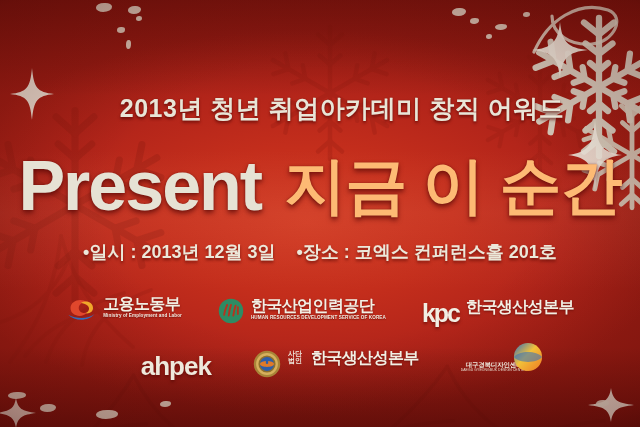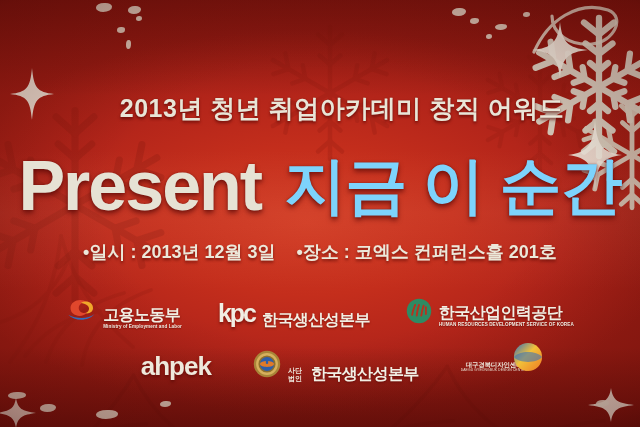--- a/index.html
+++ b/index.html
@@ -71,42 +71,42 @@
     white-space:nowrap;
     gap:9px;
   }
   .headline .en{
     font-size:70px;font-weight:bold;line-height:1;
     color:#e6e2d4;letter-spacing:-2px;
     text-shadow:0 3px 5px rgba(85,7,5,.70), 0 0 2px rgba(85,7,5,.45);
   }
   .headline .ko{
     font-size:62px;font-weight:bold;line-height:1;
-    color:#7dd3fc;letter-spacing:-1px;margin-left:14px;
+    color:#fdba74;letter-spacing:-1px;margin-left:14px;
     text-shadow:0 3px 5px rgba(85,7,5,.70), 0 0 2px rgba(85,7,5,.45);
   }
 
   .infoline{
     position:absolute;left:0;right:0;top:240px;
     text-align:center;white-space:nowrap;
     font-size:18px;font-weight:bold;
     color:#ece8da;
     text-shadow:0 2px 3px rgba(85,7,5,.66);
   }
   .infoline .gap{display:inline-block;width:16px;}
 
   
   .logos-row{
     position:absolute;left:0;right:0;
     display:flex;align-items:center;justify-content:center;
   }
   .row1{top:292px;height:42px;gap:36px;}
   .row2{top:344px;height:44px;gap:42px;padding-left:28px;}
 
-  .logo{display:flex;align-items:flex-end;gap:7px;}
+  .logo{display:flex;align-items:flex-start;gap:7px;}
   .logo .mark{flex:0 0 auto;display:block;}
   .logo .txt{display:flex;flex-direction:column;justify-content:center;line-height:1;}
   .logo .ko{
     font-size:16px;font-weight:bold;color:#f2efe4;letter-spacing:-.6px;
     text-shadow:0 1px 2px rgba(80,6,4,.6);
   }
   .logo .en{
     font-size:4.6px;font-weight:bold;color:#efece2;letter-spacing:.1px;
     margin-top:2px;text-shadow:0 1px 1px rgba(80,6,4,.5);white-space:nowrap;
   }
@@ -335,41 +335,41 @@
           <path d="M3 25 C12 34 30 34 38 24 C30 31 14 31 3 25Z" fill="#2f6fc0"></path>
         </svg>
       </span>
       <span class="txt">
         <span class="ko">고용노동부</span>
         <span class="en">Ministry of Employment and Labor</span>
       </span>
     </div>
 
     <div class="logo">
-      <span class="kpc">kpc</span>
-      <span class="txt">
-        <span class="ko">한국생산성본부</span>
-      </span>
-    </div>
-
-    <div class="logo">
       <span class="mark">
         <svg width="26" height="26" viewBox="0 0 34 34">
           <circle cx="17" cy="17" r="16" fill="#2e8b63"></circle>
           <g fill="none" stroke="#b8321f" stroke-width="2.4" stroke-linecap="round">
             <path d="M8 22 C9 15 11 12 12 9"></path>
             <path d="M14 23 C15 15 16 12 17 9"></path>
             <path d="M20 23 C21 16 22 13 23 10"></path>
             <path d="M26 21 C26 16 26 14 26 12"></path>
           </g>
         </svg>
       </span>
       <span class="txt">
         <span class="ko">한국산업인력공단</span>
         <span class="en">HUMAN RESOURCES DEVELOPMENT SERVICE OF KOREA</span>
+      </span>
+    </div>
+
+    <div class="logo">
+      <span class="kpc">kpc</span>
+      <span class="txt">
+        <span class="ko">한국생산성본부</span>
       </span>
     </div>
   </div>
 
   <div class="logos-row row2">
 
     <div class="logo">
       <span class="ahpek">ahpek</span>
     </div>
 

